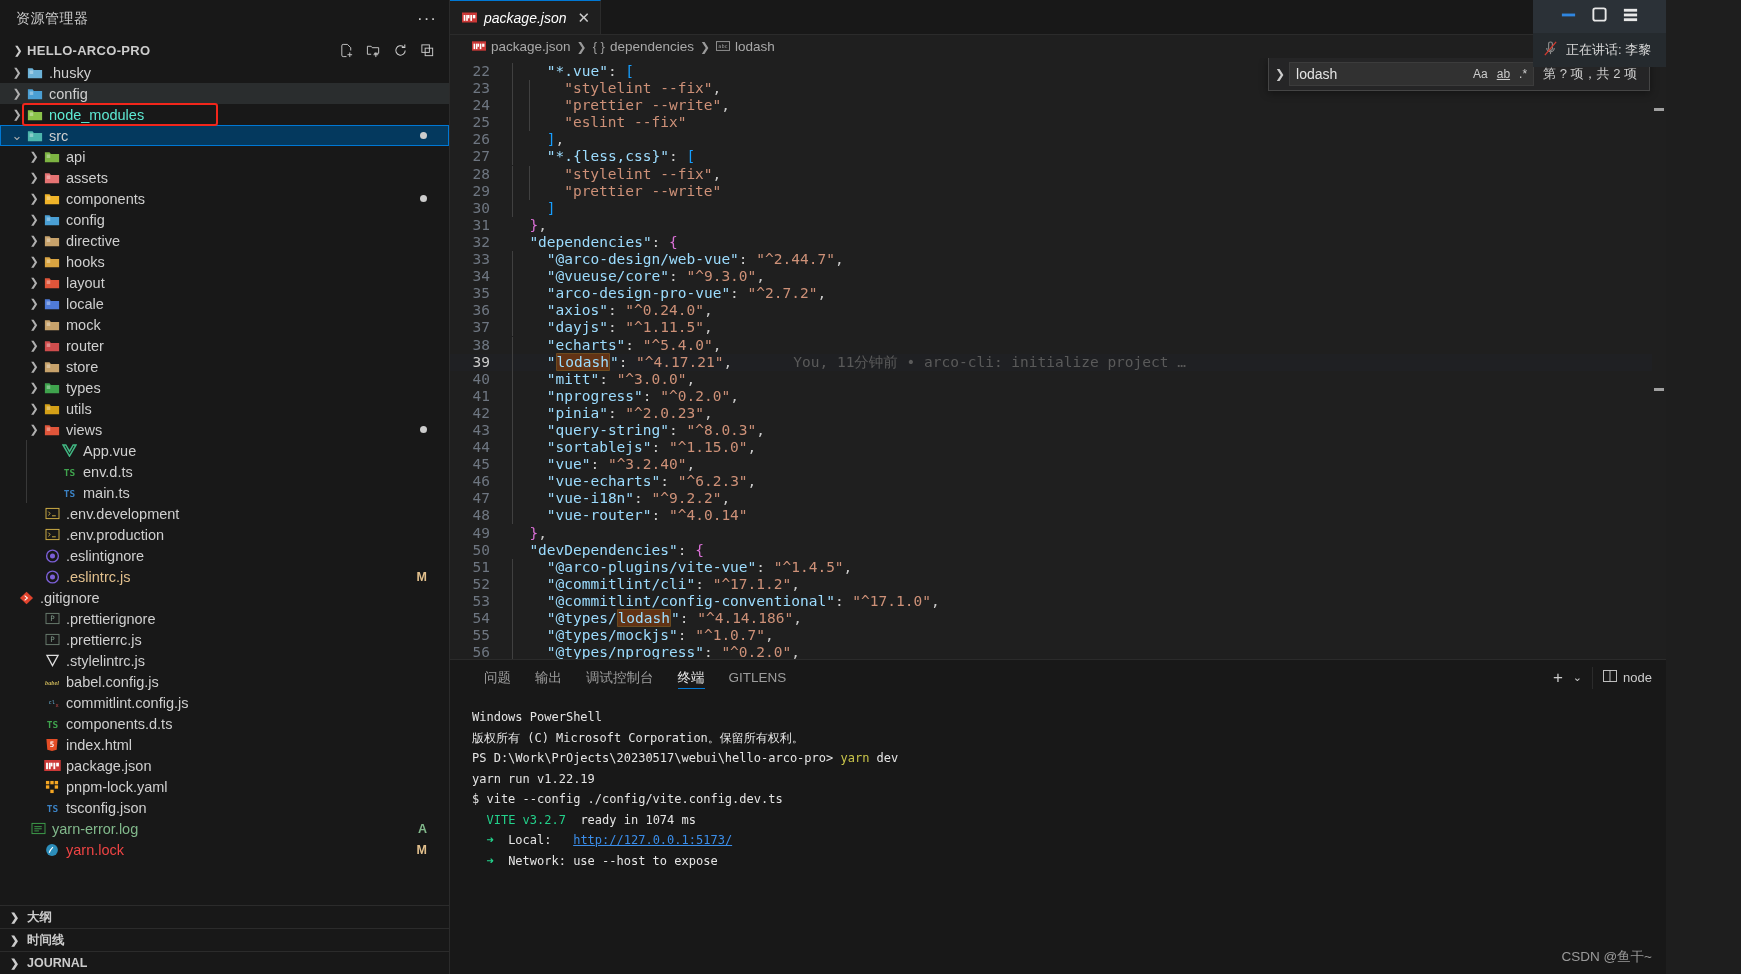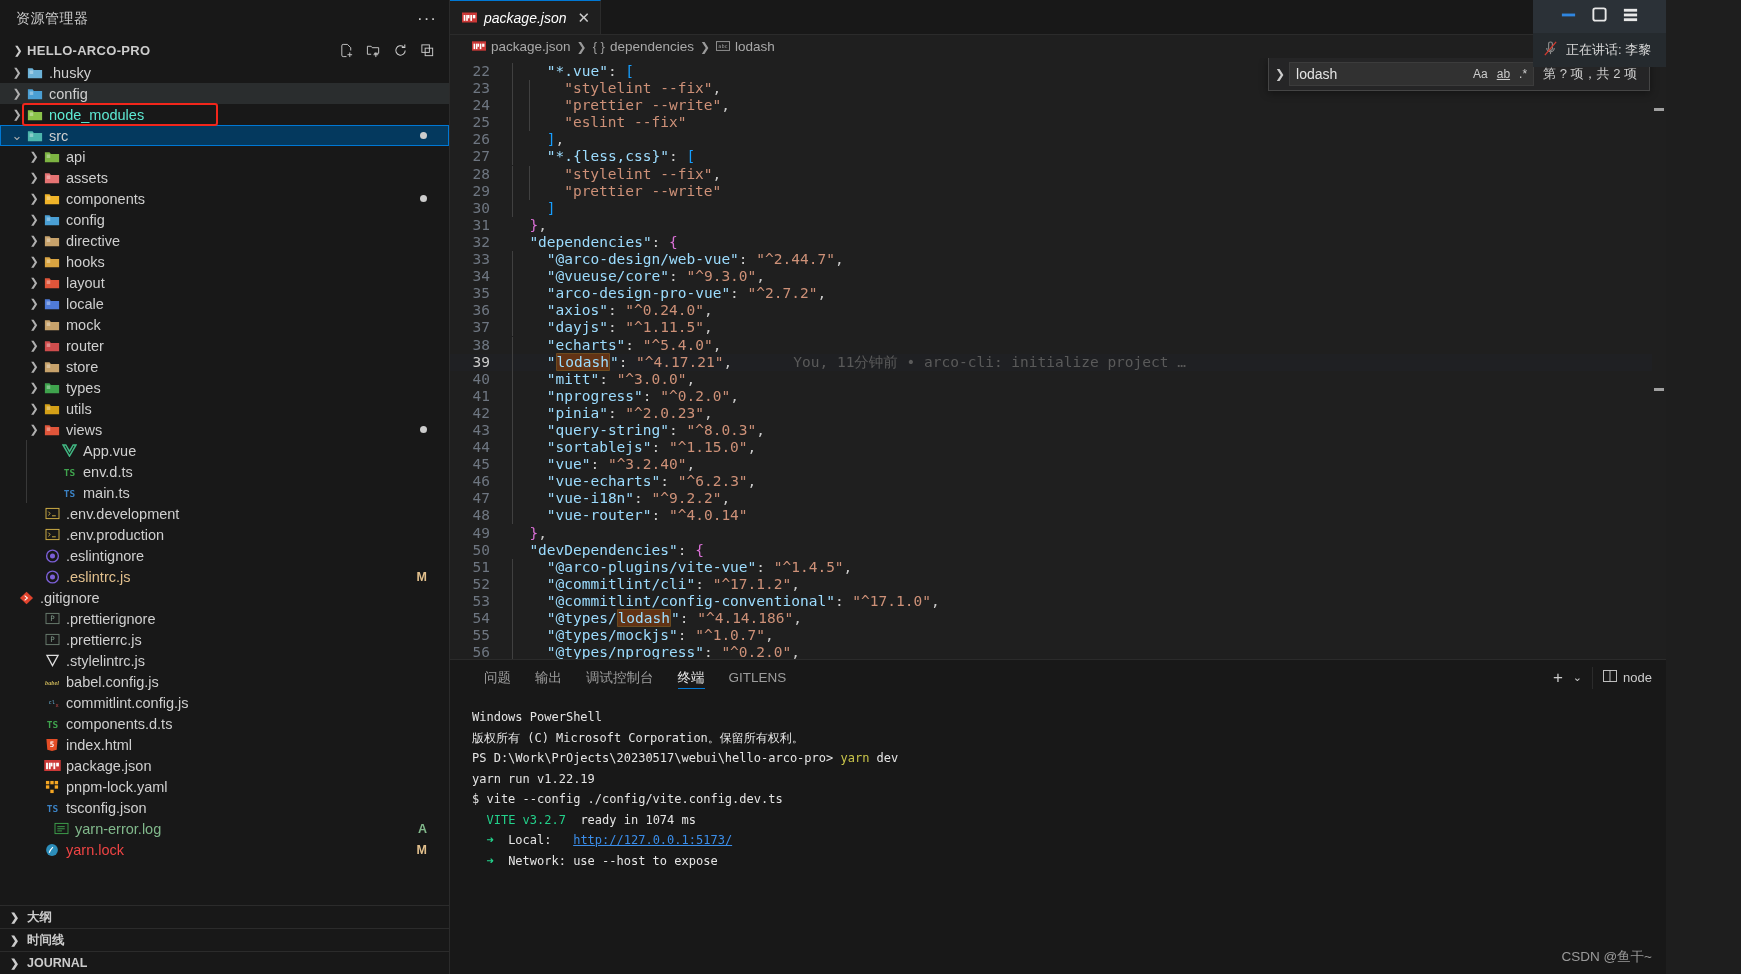--- a/index.html
+++ b/index.html
@@ -570,21 +570,21 @@
         </div>
         <div class="row" style="padding-left: 26px;">
           <span class="twisty"></span>
           <span class="ficon">
             <svg width="17" height="12" viewBox="0 0 18 12">
               <text x="9" y="10" font-size="10" font-family="monospace" font-weight="bold" fill="#3b82c4" text-anchor="middle">TS</text>
             </svg>
           </span>
           <span class="name">tsconfig.json</span>
         </div>
-        <div class="row" style="padding-left: 12px; margin-left: 23px;">
+        <div class="row" style="padding-left: 12px;">
           <span class="twisty"></span>
           <span class="ficon">
             <svg width="15" height="13" viewBox="0 0 16 14">
               <rect x="1" y="1.5" width="14" height="11" fill="none" stroke="#3fa34d"></rect>
               <path d="M3.5 5h8M3.5 7.3h8M3.5 9.6h5" stroke="#3fa34d" stroke-width="1"></path>
             </svg>
           </span>
           <span class="name" style="color: rgb(129, 184, 139);">yarn-error.log</span>
           <span class="badge" style="color: rgb(129, 184, 139);">A</span>
         </div>

